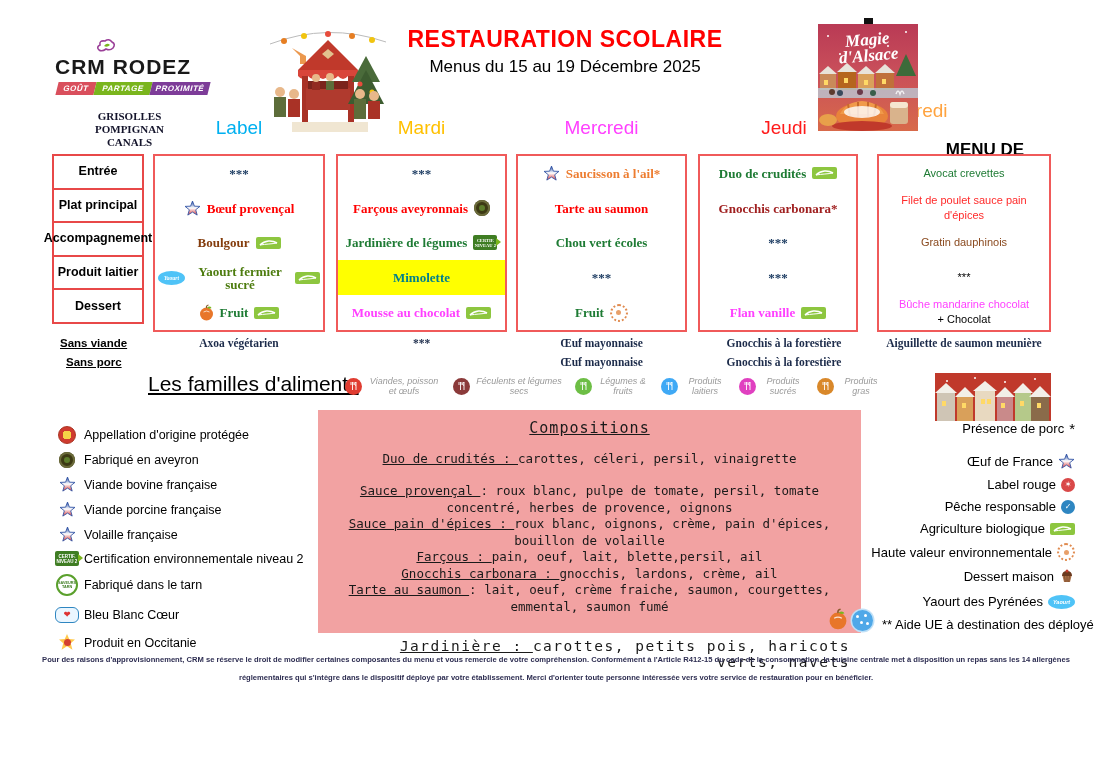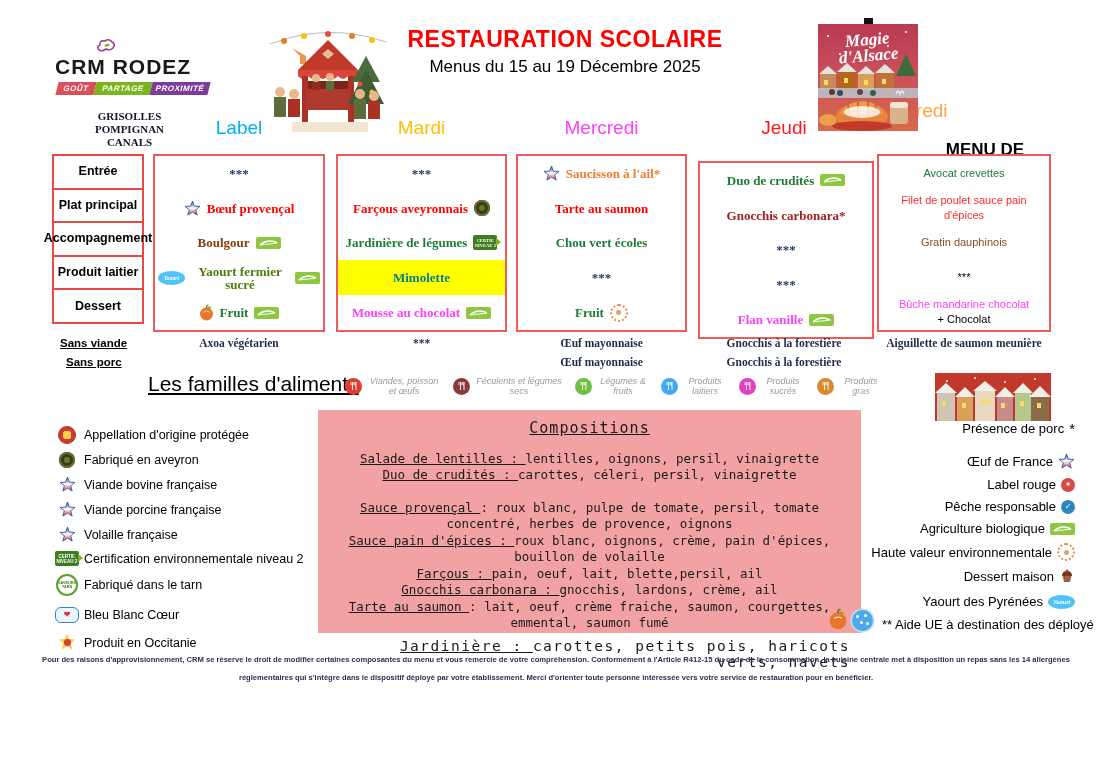--- a/index.html
+++ b/index.html
@@ -344,21 +344,21 @@
       <span class="itxt" style="color: rgb(23, 55, 94);">***</span>
     </div>
     <div class="slot">
       <span class="itxt" style="color: rgb(30, 123, 52);">Fruit</span>
       <span class="ic ic-hve">
           <i></i>
         </span>
     </div>
   </div>
 
-  <div class="abs daybox" style="left:698px;top:161px;width:176px;">
+  <div class="abs daybox" style="left:698px;top:154px;width:160px;">
     <div class="slot">
       <span class="itxt" style="color: rgb(30, 123, 52);">Duo de crudités</span>
       <span class="ic ic-bio">
           <svg width="25" height="12">
             <path d="M4 8 C9 3 16 3 21 6" stroke="#fff" stroke-width="1.6" fill="none"></path>
             <path d="M4 8 C10 7 16 7 21 6" stroke="#fff" stroke-width="1" fill="none"></path>
           </svg>
         </span>
     </div>
     <div class="slot">
@@ -539,21 +539,20 @@
           <span class="ic ic-occitanie">
             <i></i>
           </span>
         </span>
       <span class="lleg-txt">Produit en Occitanie</span>
     </div>
   </div>
 
   <div class="abs compos" style="left:318px;top:410px;width:543px;height:223px;">
     <div class="compos-title">Compositions</div>
-    <div><span class="cname">Salade de lentilles : </span><span>lentilles, oignons, persil, vinaigrette</span></div>
     <div><span class="cname">Duo de crudités : </span><span>carottes, céleri, persil, vinaigrette</span></div>
     <div class="blankline"></div>
     <div><span class="cname">Sauce provençal </span><span>: roux blanc, pulpe de tomate, persil, tomate concentré, herbes de provence, oignons</span></div>
     <div><span class="cname">Sauce pain d'épices : </span><span>roux blanc, oignons, crème, pain d'épices, bouillon de volaille</span></div>
     <div><span class="cname">Farçous : </span><span>pain, oeuf, lait, blette,persil, ail</span></div>
     <div><span class="cname">Gnocchis carbonara : </span><span>gnocchis, lardons, crème, ail</span></div>
     <div><span class="cname">Tarte au saumon </span><span>: lait, oeuf, crème fraiche, saumon, courgettes, emmental, saumon fumé</span></div>
   </div>
 
   <div class="abs" style="left:828px;top:608px;">

